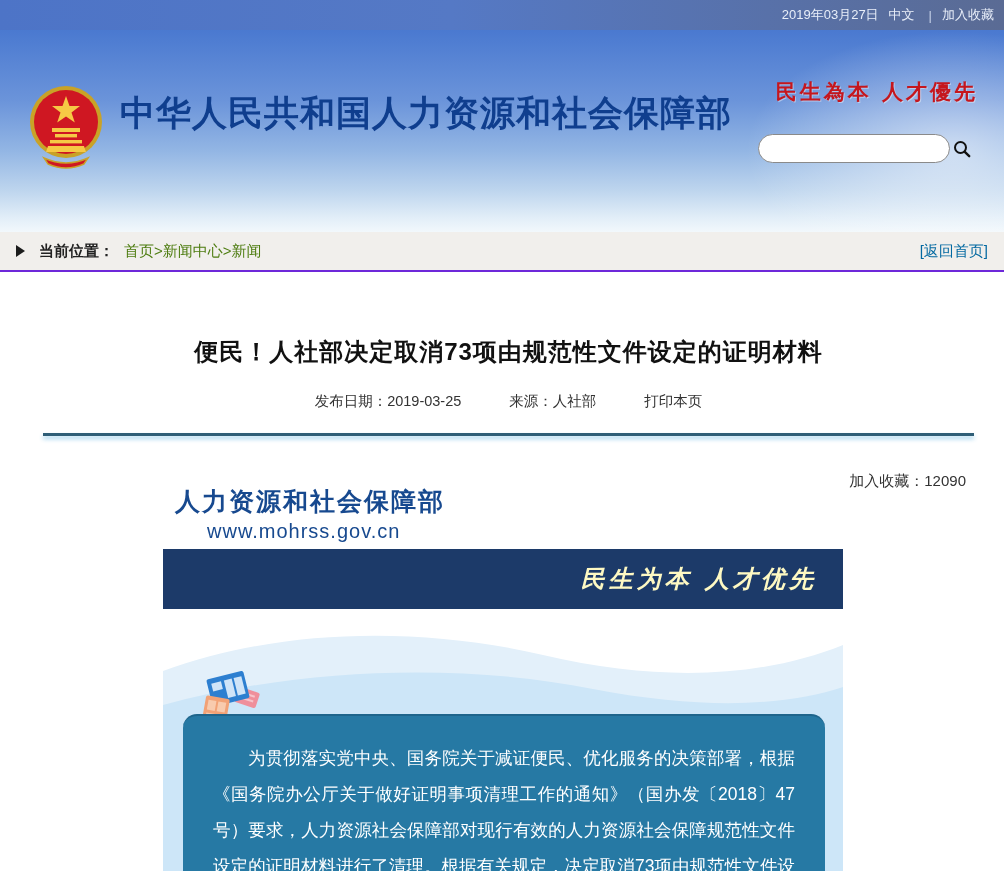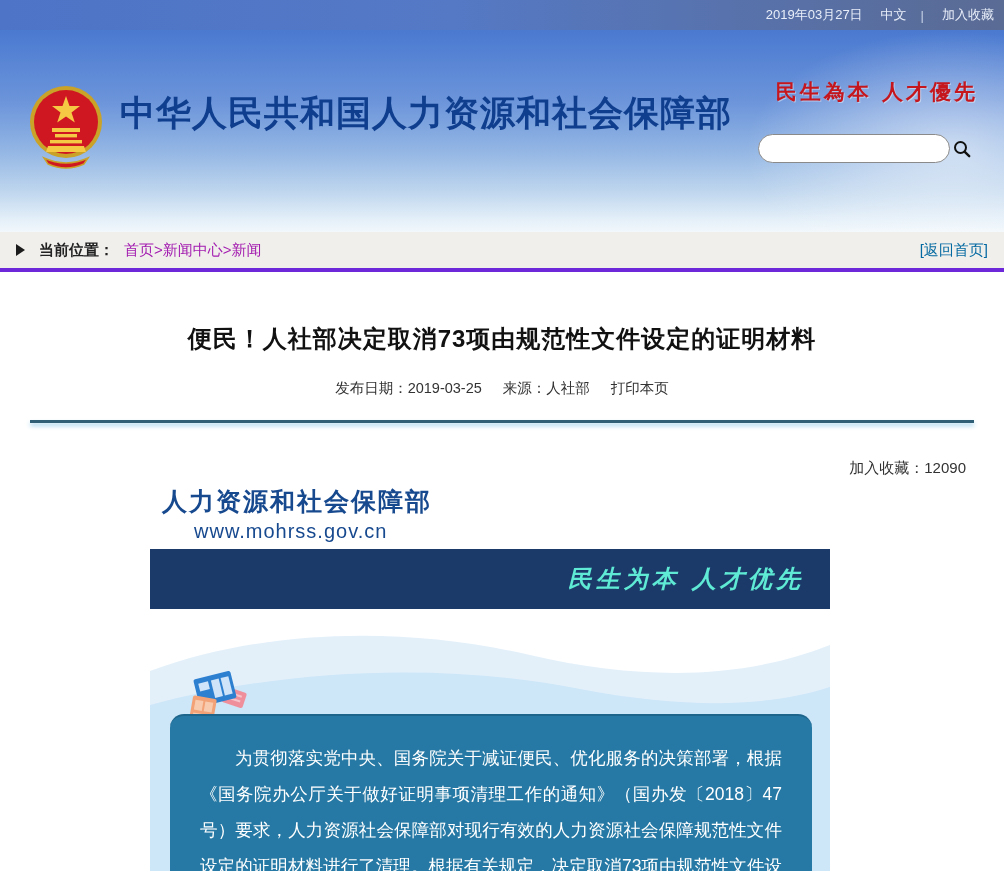--- a/index.html
+++ b/index.html
@@ -3,21 +3,21 @@
 <meta charset="utf-8">
 <style>
   * { margin:0; padding:0; box-sizing:border-box; }
   html,body { width:1004px; height:879px; overflow:hidden; background:#fff;
     font-family:"Liberation Sans","DejaVu Sans",sans-serif; }
 
   
   .topbar { height:30px; background:linear-gradient(90deg,#4d74c7 0%,#5579c5 45%,#5a6b94 100%);
     display:flex; align-items:center; justify-content:flex-end; padding-right:10px;
     color:#e8eef9; font-size:13px; }
-  .topbar span { margin-left:18px; }
+  .topbar span { margin-left:10px; }
   .topbar .sep { color:#c7d2e8; margin-left:14px; }
   .topbar .link { cursor:pointer; }
 
   
   .header { position:relative; height:202px;
     background:linear-gradient(180deg,#4a79d0 0%,#6b94da 35%,#93b6e4 60%,#bfd6ee 80%,#e2eef8 93%,#f2f8fc 100%); }
   .header::after { content:""; position:absolute; right:0; top:0; width:260px; height:100%;
     background:radial-gradient(ellipse at 80% 60%, rgba(255,255,255,.55), rgba(255,255,255,0) 70%); }
   .emblem { position:absolute; left:26px; top:50px; width:80px; height:94px; }
   .titles { position:absolute; left:120px; top:60px; }
@@ -29,46 +29,46 @@
     text-shadow:1px 1px 0 rgba(255,255,255,.4); }
   .searchbox { position:absolute; right:54px; top:104px; width:192px; height:29px;
     background:#fff; border:1px solid #8a8a8a; border-radius:15px; display:flex;
     align-items:center; z-index:2; }
   .searchbox input { flex:1; border:none; outline:none; background:transparent;
     padding:0 4px 0 14px; font-size:13px; height:100%; }
   .search-btn { width:26px; height:26px; border:none; background:transparent; cursor:pointer;
     display:flex; align-items:center; justify-content:center; margin-right:4px; }
 
   
-  .breadcrumb { height:40px; background:#f1efec; border-bottom:4px solid #6d28d9;
+  .breadcrumb { height:40px; background:#f1efec; border-bottom:2px solid #6d28d9;
     display:flex; align-items:center; padding:0 16px; font-size:15px; }
   .crumb-tri { width:0; height:0; border-left:9px solid #1c1c1c; border-top:6px solid transparent;
     border-bottom:6px solid transparent; margin-right:14px; }
   .crumb-label { font-weight:bold; color:#222; }
-  .crumb-path { color:#a21caf; margin-left:10px; cursor:pointer; }
+  .crumb-path { color:#4d7c0f; margin-left:10px; cursor:pointer; }
   .crumb-return { margin-left:auto; color:#0369a1; cursor:pointer; }
 
   
-  .content { position:relative; height:607px; background:#fff; padding-top:51px; }
+  .content { position:relative; height:607px; background:#fff; padding-top:64px;margin-left:13px; }
   .art-title { text-align:center; font-size:24px; font-weight:bold; color:#111; letter-spacing:1px; }
-  .art-meta { display:flex; justify-content:center; gap:21px; margin-top:24px;
+  .art-meta { display:flex; justify-content:center; gap:48px; margin-top:24px;
     font-size:14.5px; color:#333; }
   .print { cursor:pointer; }
   .divider { height:3px; background:#2f5e77; margin:22px 30px 0 30px;
     box-shadow:0 3px 4px rgba(150,205,235,.9); }
   .views { text-align:right; margin:36px 38px 0 0; font-size:15px; color:#333; }
 
   
   .embed { position:absolute; left:150px; top:203px; width:680px; height:404px; }
   .embed-logo { background:#fff; padding:10px 0 6px 12px; }
   .logo-cn { font-family:"DejaVu Serif","Liberation Serif",serif; font-weight:bold;
     font-size:25px; color:#17498f; letter-spacing:2px; }
   .logo-url { font-weight:normal; font-size:20px; color:#17498f; margin:2px 0 0 32px;
     letter-spacing:1px; }
-  .embed-banner { height:60px; background:#1c3a69; color:#5eead4; text-align:right;
+  .embed-banner { height:60px; background:#1c3a69; color:#fef9c3; text-align:right;
     line-height:60px; padding-right:26px; font-family:"DejaVu Serif","Liberation Serif",serif;
     font-style:italic; font-weight:bold; font-size:24px; letter-spacing:4px; }
   .embed-sky { position:relative; height:262px; background:#fff; overflow:hidden; }
   .wave { position:absolute; left:0; top:0; width:680px; height:262px; }
   .teal-box { position:absolute; left:20px; right:18px; top:105px; bottom:-20px;
     background:#2679a4; border-top:2px solid #1e658c; border-radius:14px;
     padding:24px 30px 0 30px; }
   .teal-box p { color:#fff; font-size:17.5px; line-height:36px; text-indent:2em;
     text-align:justify; text-align-last:center; }
   .doc-icons { position:absolute; left:30px; top:58px; width:72px; height:66px; }

